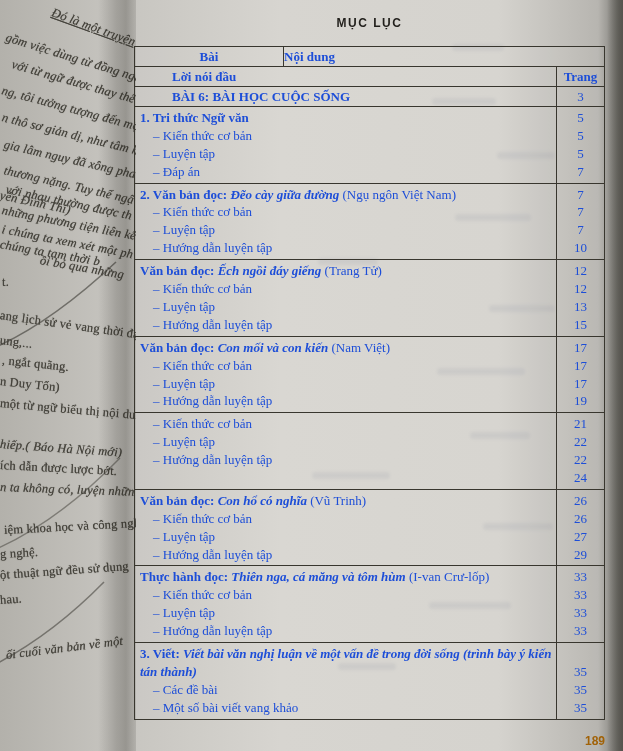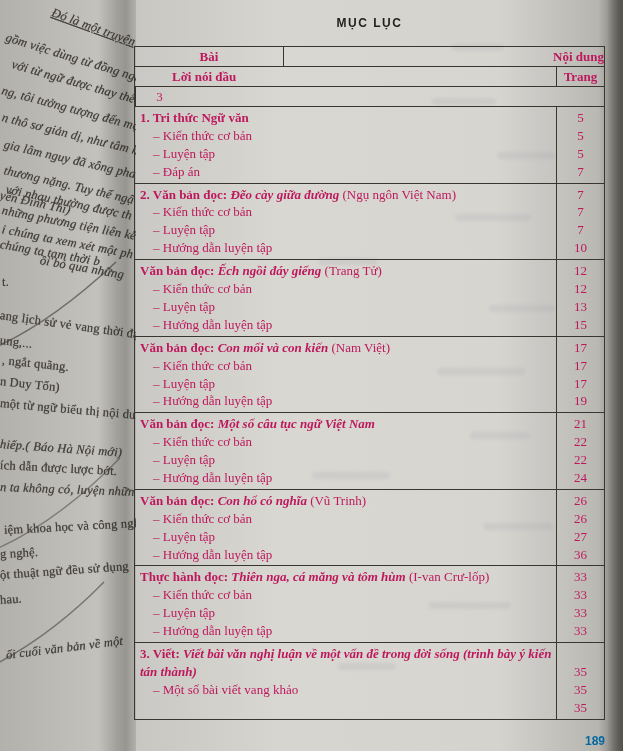--- a/index.html
+++ b/index.html
@@ -16,41 +16,41 @@
   #spine-shadow{position:absolute;left:98px;top:0;width:40px;height:751px;
     background:linear-gradient(90deg,rgba(40,38,32,0) 0%,rgba(40,38,32,.22) 45%,rgba(40,38,32,.30) 70%,rgba(40,38,32,.10) 100%);}
   
   #right-edge{position:absolute;right:0;top:0;width:16px;height:751px;
     background:linear-gradient(90deg,rgba(70,68,62,0),rgba(70,68,62,.45) 60%,#55534d 100%);}
   #page-title{position:absolute;left:136px;top:16px;width:467px;text-align:center;
     font-family:"Liberation Sans","DejaVu Sans",sans-serif;font-weight:700;font-size:12px;
     letter-spacing:1.5px;color:#211f1b;}
   
   #toc{position:absolute;left:134px;top:46px;width:469px;border:1.6px solid #38362e;
-       color:#be185d;font-size:13px;background:rgba(255,255,255,.05);font-family:Liberation Serif, serif;}
+       color:#1d4ed8;font-size:13px;background:rgba(255,255,255,.05);font-family:Liberation Serif, serif;}
   .hdr-row{display:flex;border-bottom:1.4px solid #38362e;height:19px;line-height:19px;font-weight:700;}
   .hdr-bai{width:148px;text-align:center;border-right:1.4px solid #38362e;}
-  .hdr-noidung{flex:1;text-align:right;}
+  .hdr-noidung{flex:1;text-align:left;}
   .introw{display:flex;border-bottom:1.4px solid #38362e;height:19px;line-height:19px;}
   .introw .lbl{flex:1;padding-left:5px;font-weight:700;margin-left:32px;}
   .introw .rcell{width:47px;border-left:1.4px solid #38362e;text-align:center;}
   .introw .rcell.hd{font-weight:700;text-align:center;}
   .block{display:flex;border-bottom:1.4px solid #38362e;}
   .block:last-child{border-bottom:none;}
   .bcontent{flex:1;padding:2px 0 2px 0;min-width:0;}
   .btrang{width:47px;border-left:1.4px solid #38362e;text-align:center;padding:2px 0;}
   .row-header{min-height:17.9px;line-height:17.9px;padding-left:5px;white-space:nowrap;overflow:hidden;}
   .row-header.wrap{white-space:normal;overflow:visible;}
   .row-item{height:17.9px;line-height:17.9px;padding-left:18px;white-space:nowrap;overflow:hidden;}
   .pnum{height:17.9px;line-height:17.9px;}
   .sp-prefix{font-weight:700;}
   .sp-title{font-weight:700;font-style:italic;}
   .sp-suffix{font-weight:400;}
   #book-page-number{position:absolute;left:585px;top:734px;font-family:"Liberation Sans","DejaVu Sans",sans-serif;
-    font-weight:700;font-size:12px;color:#0369a1;}
+    font-weight:700;font-size:12px;color:#a16207;}
   
   .ghost{position:absolute;height:7px;border-radius:4px;background:#828799;opacity:.13;filter:blur(1.6px);}
 </style>
 </head>
 <body>
 
 <div id="photo">
 
   <div id="left-page">
     <svg width="136" height="751" style="position:absolute;left:0;top:0" viewBox="0 0 136 751">
@@ -108,20 +108,21 @@
   <div id="toc">
     <div class="hdr-row">
       <div class="hdr-bai">Bài</div>
       <div class="hdr-noidung">Nội dung</div>
     </div>
     <div class="introw">
       <div class="lbl">Lời nói đầu</div>
       <div class="rcell hd">Trang</div>
     </div>
     <div class="introw">
+      <div class="lbl">BÀI 6: BÀI HỌC CUỘC SỐNG</div>
       <div class="rcell">3</div>
     </div>
     <div id="blocks">
         <div class="block">
           <div class="bcontent">
             <div class="row-header"><span class="sp-prefix">1. Tri thức Ngữ văn</span></div>
             <div class="row-item">– Kiến thức cơ bản</div>
             <div class="row-item">– Luyện tập</div>
             <div class="row-item">– Đáp án</div>
           </div>
@@ -169,21 +170,20 @@
           </div>
           <div class="btrang">
             <div class="pnum">17</div>
             <div class="pnum">17</div>
             <div class="pnum">17</div>
             <div class="pnum">19</div>
           </div>
         </div>
         <div class="block">
           <div class="bcontent">
-            <div class="row-header"><span class="sp-prefix">Văn bản đọc:</span><span class="sp-title"> Một số câu tục ngữ Việt Nam</span></div>
             <div class="row-item">– Kiến thức cơ bản</div>
             <div class="row-item">– Luyện tập</div>
             <div class="row-item">– Hướng dẫn luyện tập</div>
           </div>
           <div class="btrang">
             <div class="pnum">21</div>
             <div class="pnum">22</div>
             <div class="pnum">22</div>
             <div class="pnum">24</div>
           </div>
@@ -192,40 +192,41 @@
           <div class="bcontent">
             <div class="row-header"><span class="sp-prefix">Văn bản đọc:</span><span class="sp-title"> Con hổ có nghĩa</span><span class="sp-suffix"> (Vũ Trinh)</span></div>
             <div class="row-item">– Kiến thức cơ bản</div>
             <div class="row-item">– Luyện tập</div>
             <div class="row-item">– Hướng dẫn luyện tập</div>
           </div>
           <div class="btrang">
             <div class="pnum">26</div>
             <div class="pnum">26</div>
             <div class="pnum">27</div>
-            <div class="pnum">36</div>
+            <div class="pnum">29</div>
           </div>
         </div>
         <div class="block">
           <div class="bcontent">
             <div class="row-header"><span class="sp-prefix">Thực hành đọc:</span><span class="sp-title"> Thiên nga, cá măng và tôm hùm</span><span class="sp-suffix"> (I-van Crư-lốp)</span></div>
             <div class="row-item">– Kiến thức cơ bản</div>
             <div class="row-item">– Luyện tập</div>
             <div class="row-item">– Hướng dẫn luyện tập</div>
           </div>
           <div class="btrang">
             <div class="pnum">33</div>
             <div class="pnum">33</div>
             <div class="pnum">33</div>
             <div class="pnum">33</div>
           </div>
         </div>
         <div class="block">
           <div class="bcontent">
             <div class="row-header wrap"><span class="sp-prefix">3. Viết:</span><span class="sp-title"> Viết bài văn nghị luận về một vấn đề trong đời sống (trình bày ý kiến tán thành)</span></div>
+            <div class="row-item">– Các đề bài</div>
             <div class="row-item">– Một số bài viết vang khảo</div>
           </div>
           <div class="btrang" style="padding-top: 19.9px;">
             <div class="pnum">35</div>
             <div class="pnum">35</div>
             <div class="pnum">35</div>
           </div>
         </div>
       </div>
   </div>

